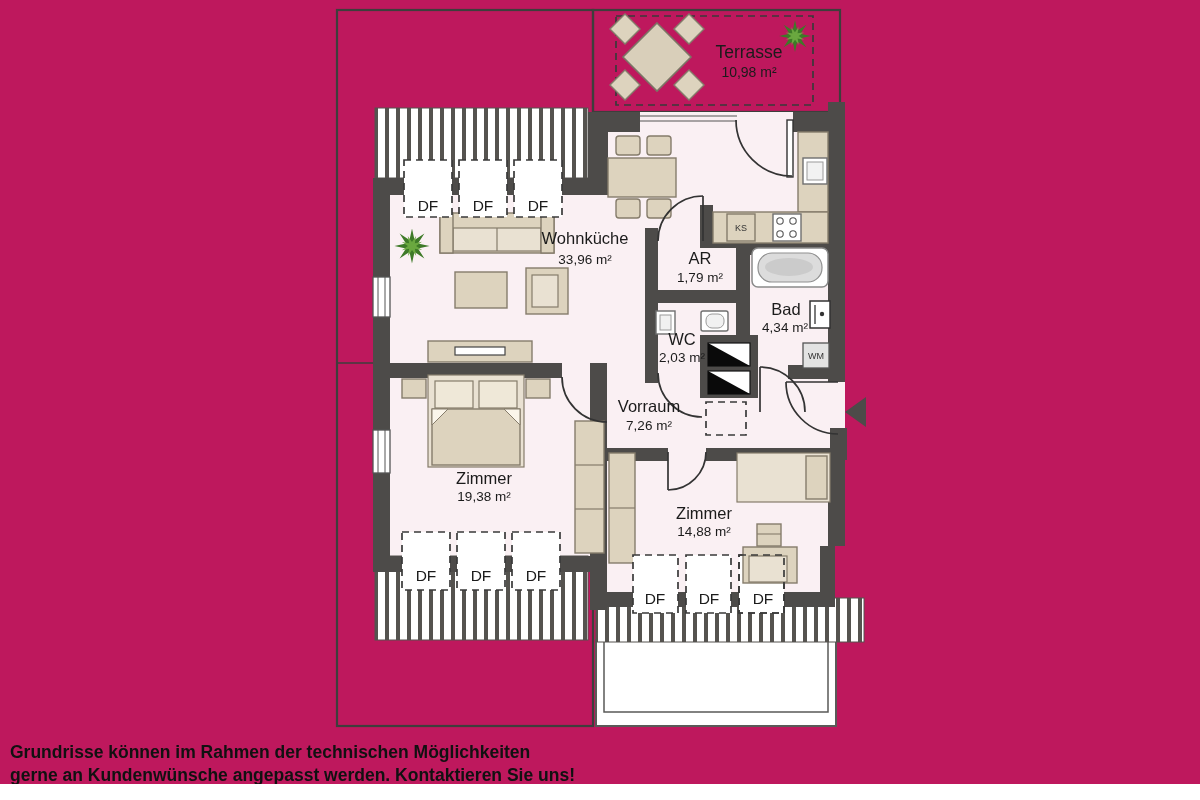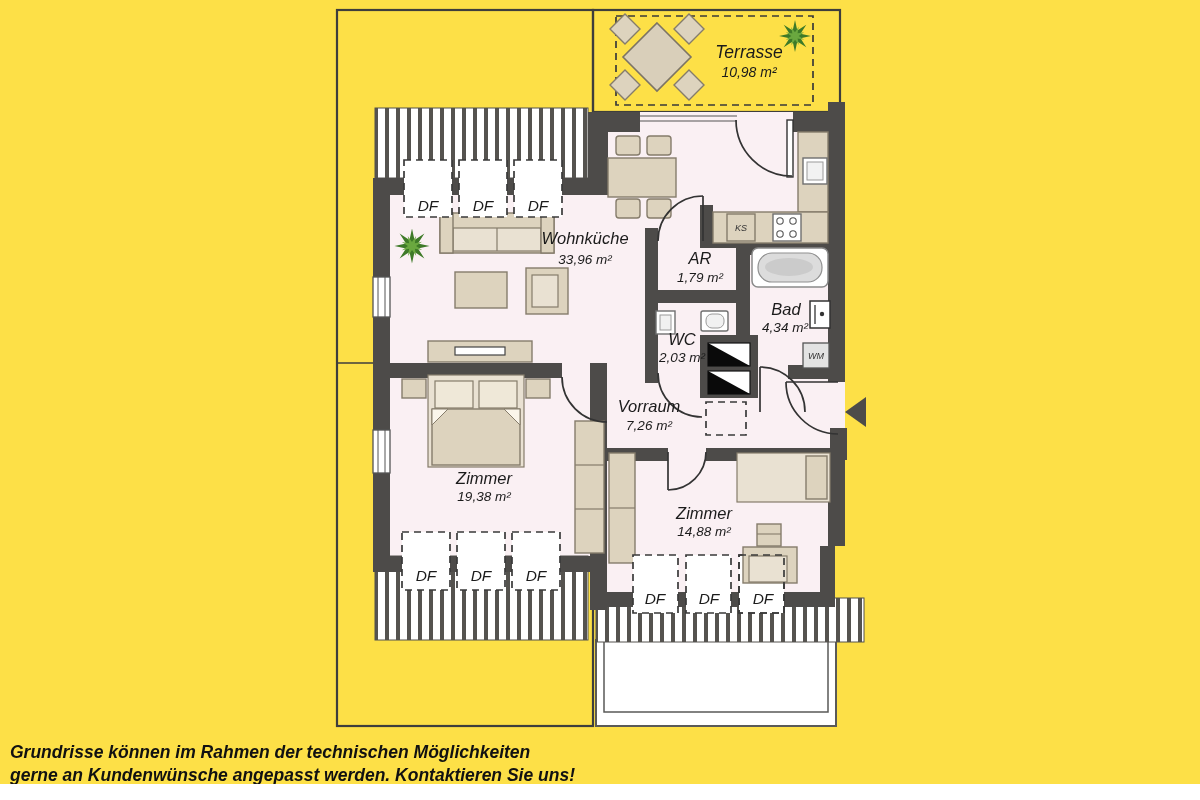--- a/index.html
+++ b/index.html
@@ -1,16 +1,16 @@
 <!DOCTYPE html>
 <html><head>
 <meta charset="utf-8">
 <style>
   html,body{margin:0;padding:0;background:#ffffff;}
-  .page{position:relative;width:1200px;height:784px;background:#fde047;overflow:hidden;font-style:italic;}
+  .page{position:relative;width:1200px;height:784px;background:#be185d;overflow:hidden;}
   svg{display:block;}
   text{font-family:"Liberation Sans",sans-serif;fill:#1b1b1b;}
   .room-name{font-size:16.5px;}
   .room-area{font-size:13.5px;}
   .terr-name{font-size:17.5px;}
   .df-label{font-size:15.5px;}
   .tiny-label{font-size:9px;fill:#333;}
   .footer-line{font-size:17.5px;font-weight:bold;fill:#111;}
   .wall{fill:#4d4b49;}
   .furn{fill:#ddd3be;stroke:#857c6b;stroke-width:1.4;}

